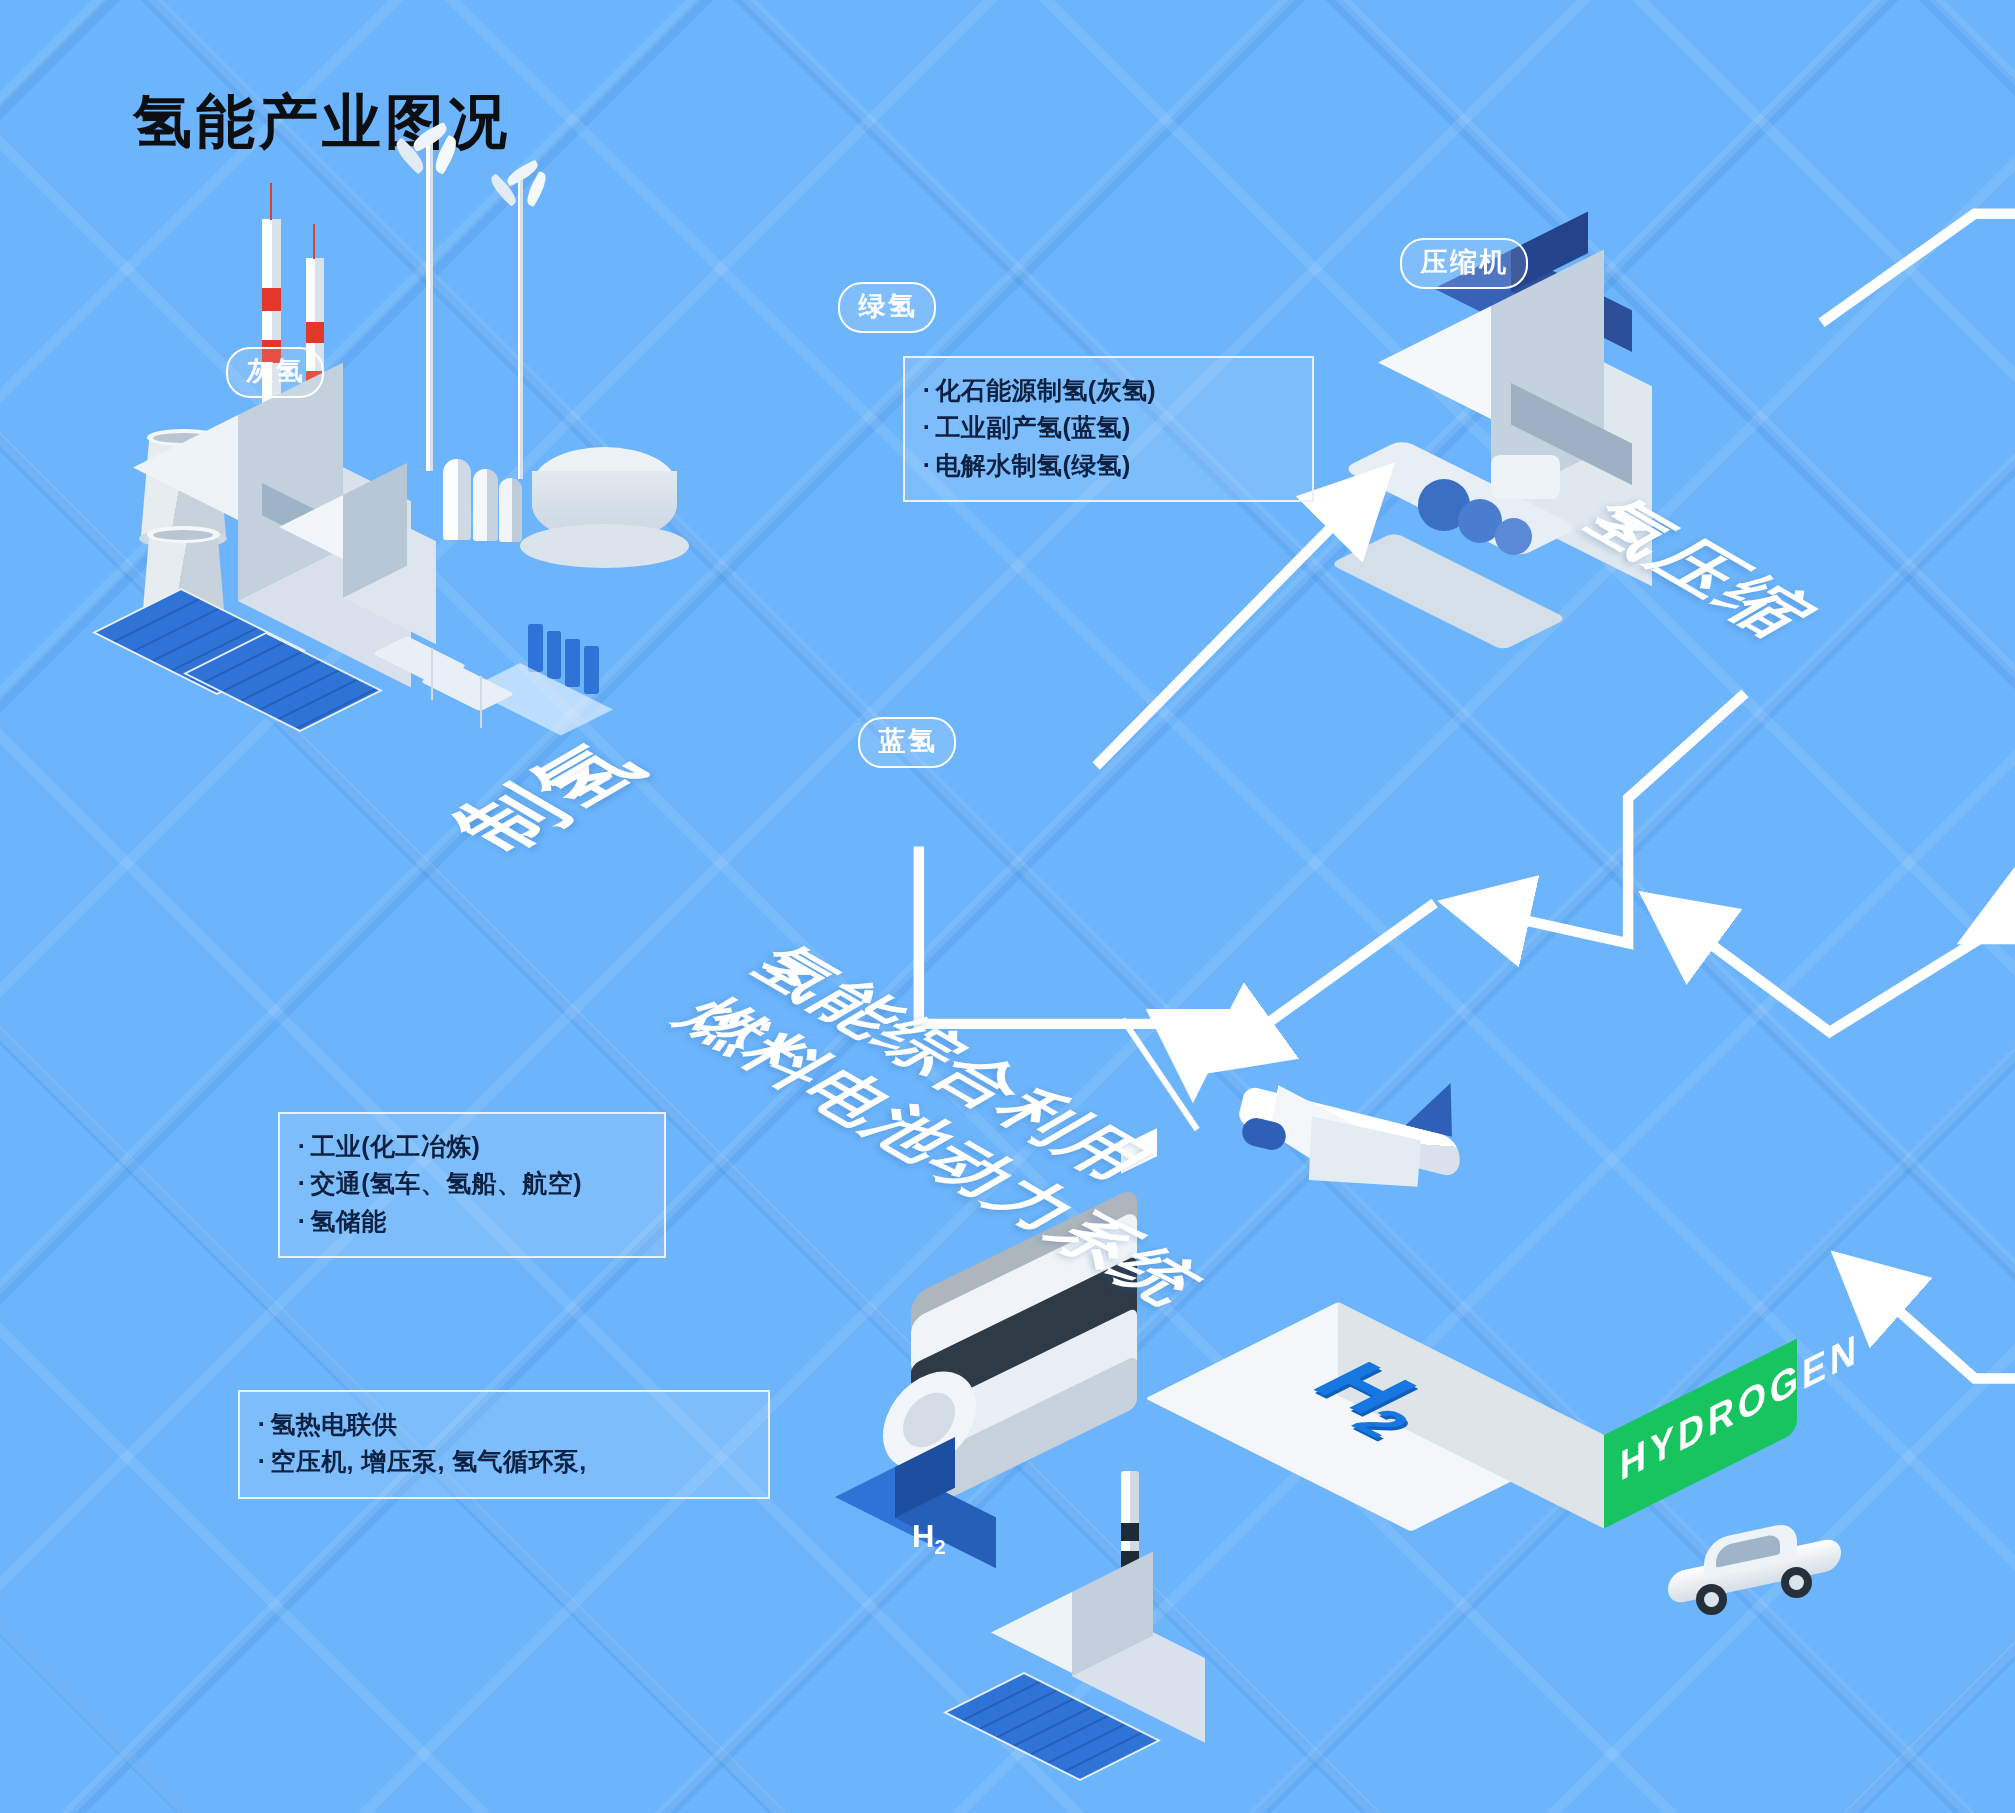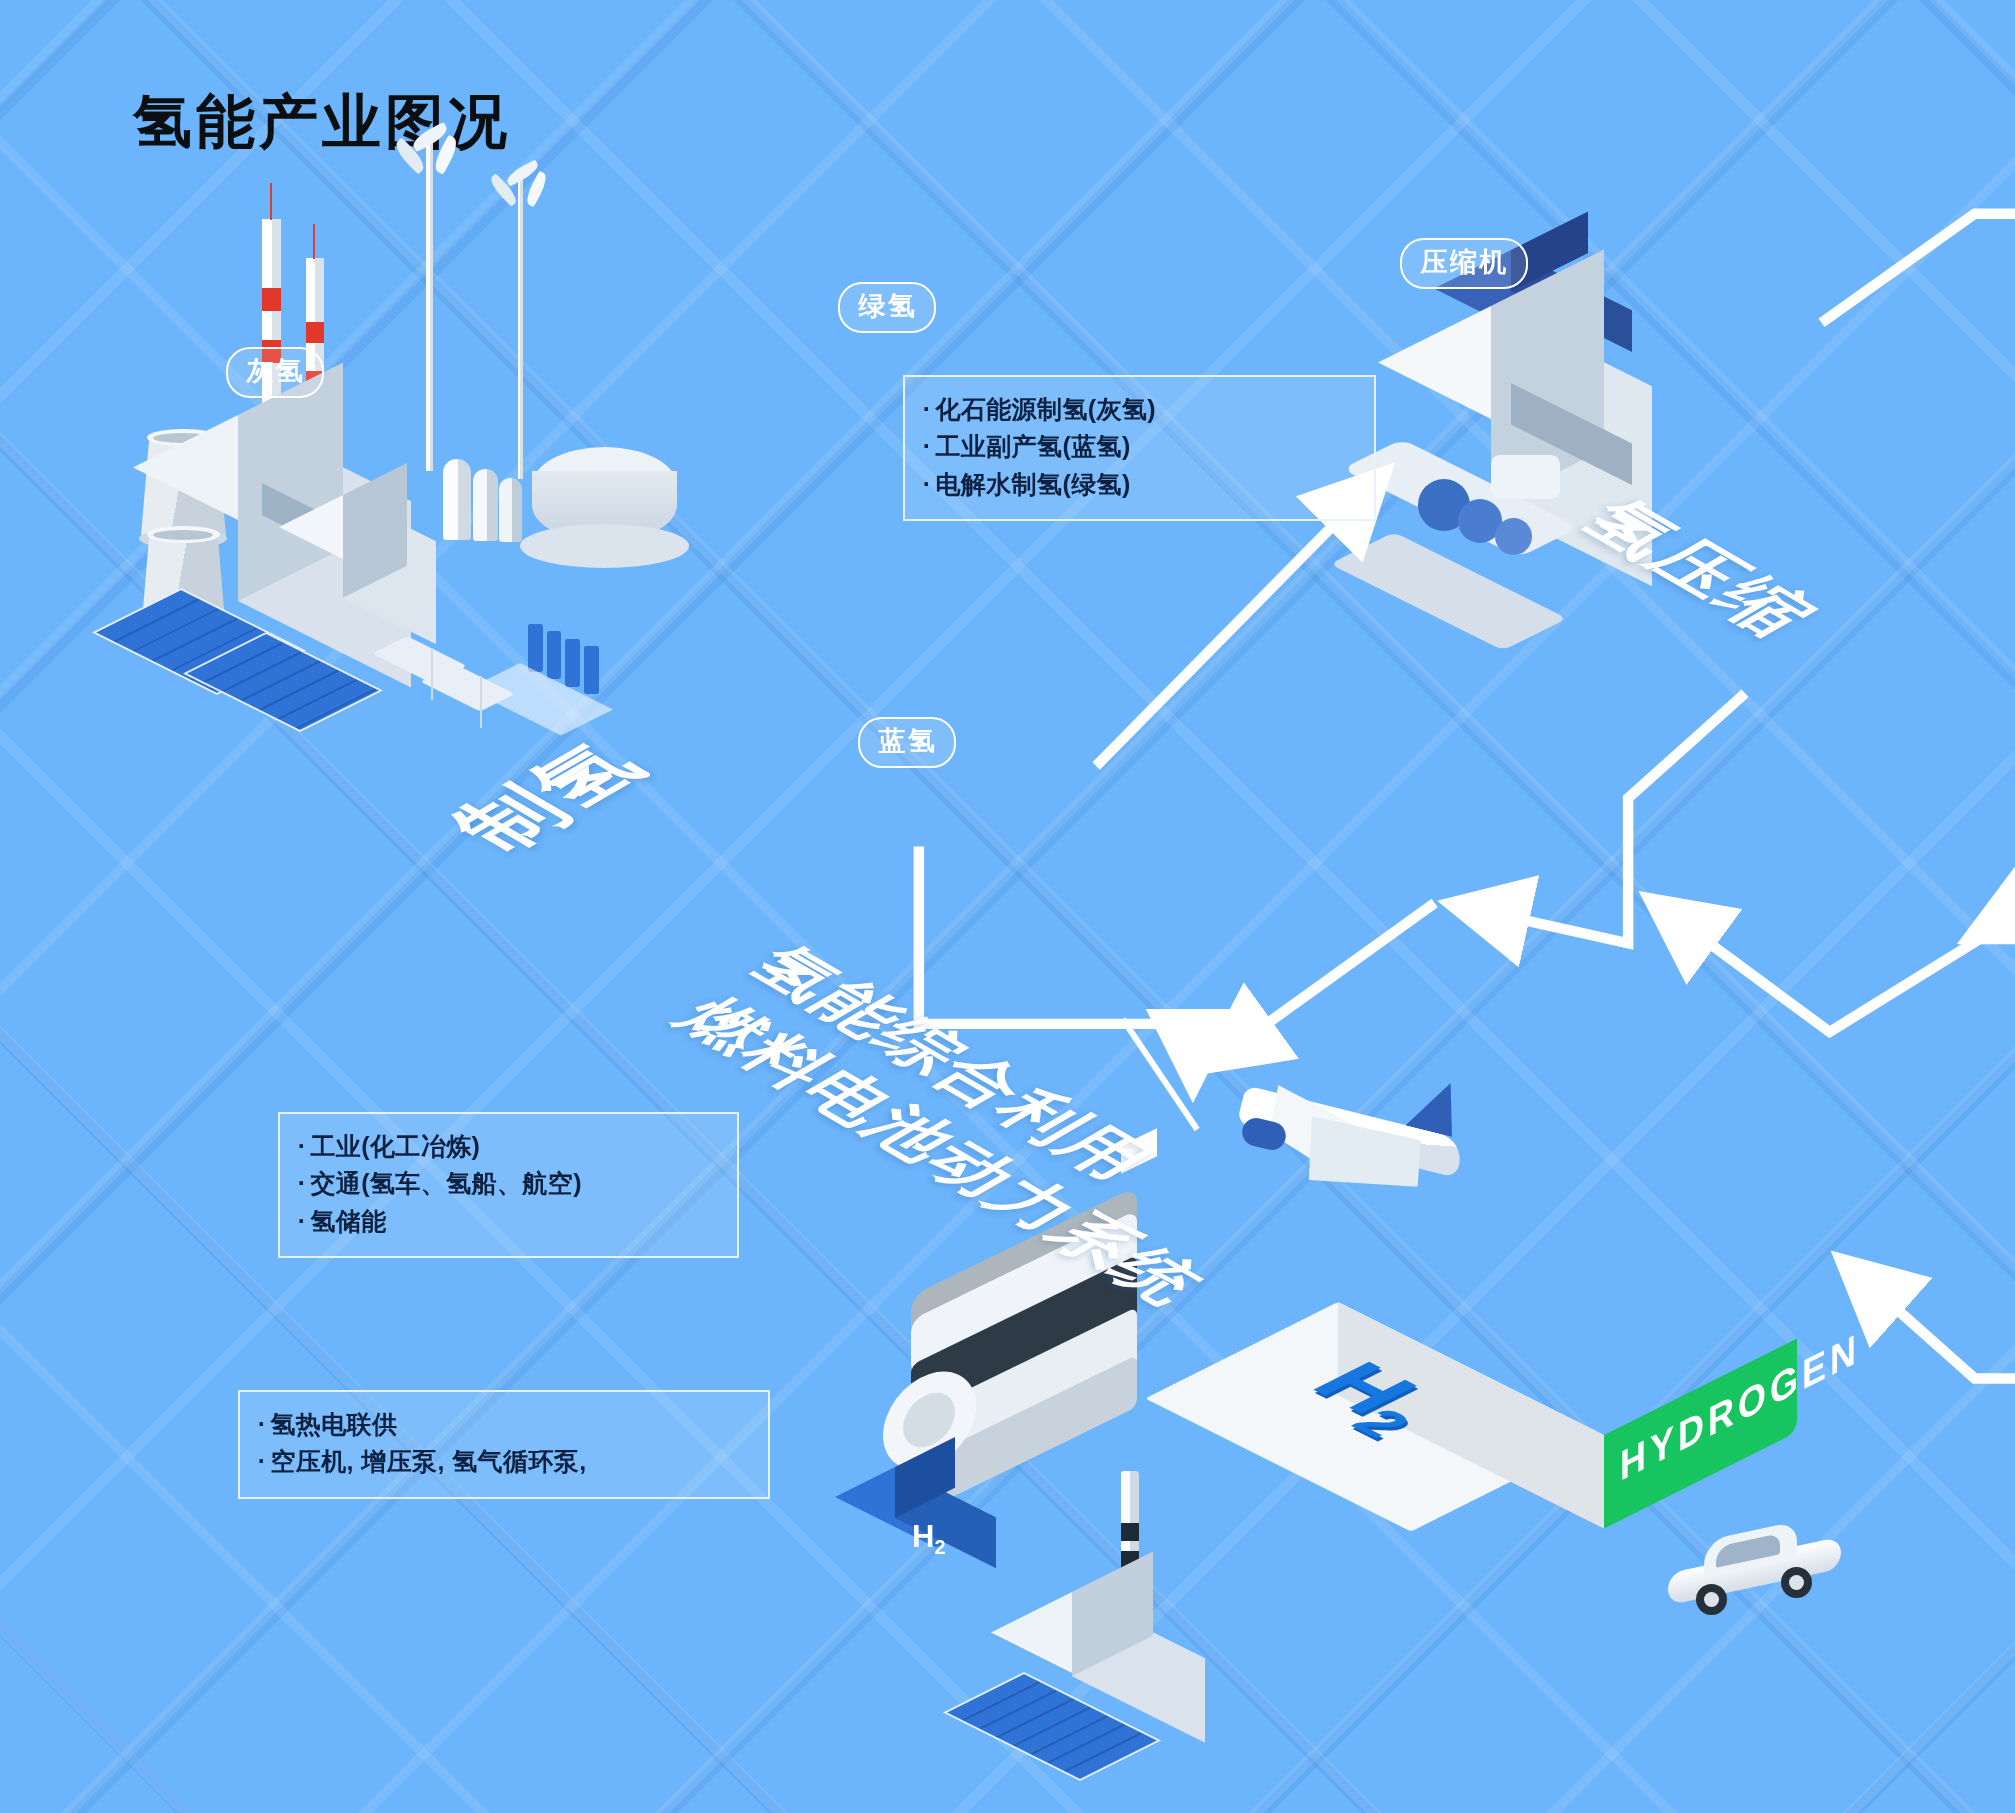--- a/index.html
+++ b/index.html
@@ -307,29 +307,29 @@
   <div class="pill" style="left:1400px;top:238px;">压缩机</div>
 
   <div class="isolabel iso-dl" style="left:439px;top:818px;font-size:72px;letter-spacing:2.4px;">制氢</div>
 
   <div class="isolabel iso-dr" style="left:1632px;top:492px;font-size:64px;letter-spacing:2.4px;">氢压缩</div>
 
   <div class="isolabel iso-dr" style="left:796px;top:939px;font-size:60px;letter-spacing:1.6px;">氢能综合利用</div>
 
   <div class="isolabel iso-dr" style="left:725px;top:991px;font-size:60px;letter-spacing:1.6px;">燃料电池动力系统</div>
 
-  <div class="infobox" style="left:903px;top:375px;width:473px;">
+  <div class="infobox" style="left:903px;top:356px;width:411px;">
     <ul>
       <li>化石能源制氢(灰氢)</li>
       <li>工业副产氢(蓝氢)</li>
       <li>电解水制氢(绿氢)</li>
     </ul>
   </div>
 
-  <div class="infobox" style="left:278px;top:1112px;width:461px;">
+  <div class="infobox" style="left:278px;top:1112px;width:388px;">
     <ul>
       <li>工业(化工冶炼)</li>
       <li>交通(氢车、氢船、航空)</li>
       <li>氢储能</li>
     </ul>
   </div>
 
   <div class="infobox" style="left:238px;top:1390px;width:532px;">
     <ul>
       <li>氢热电联供</li>

